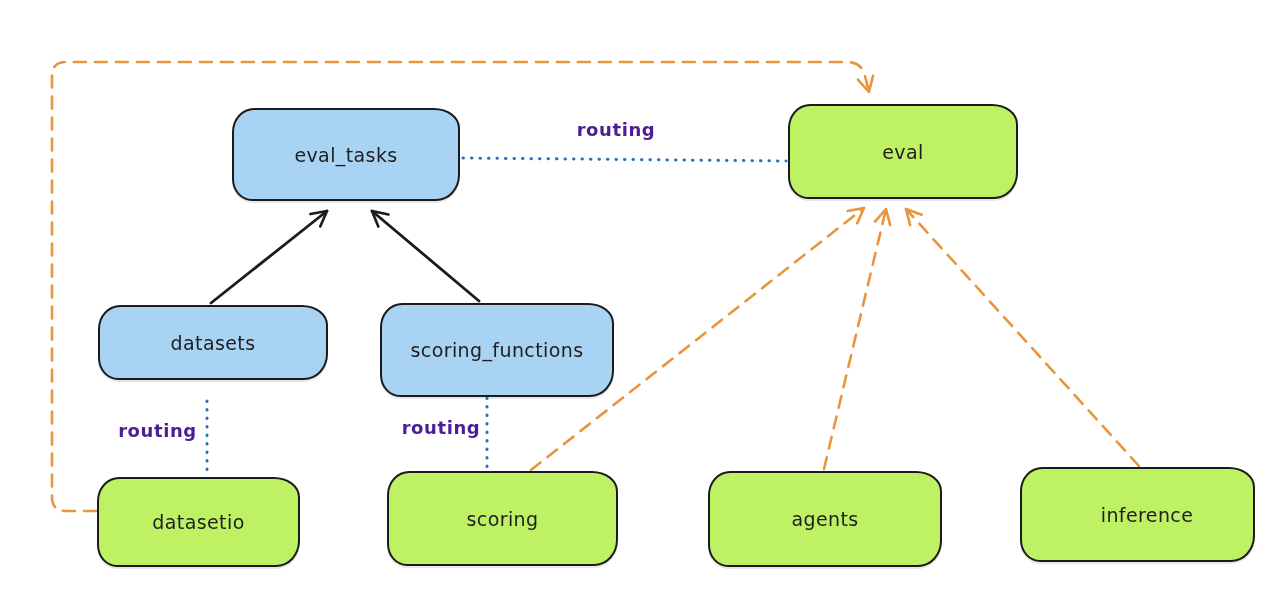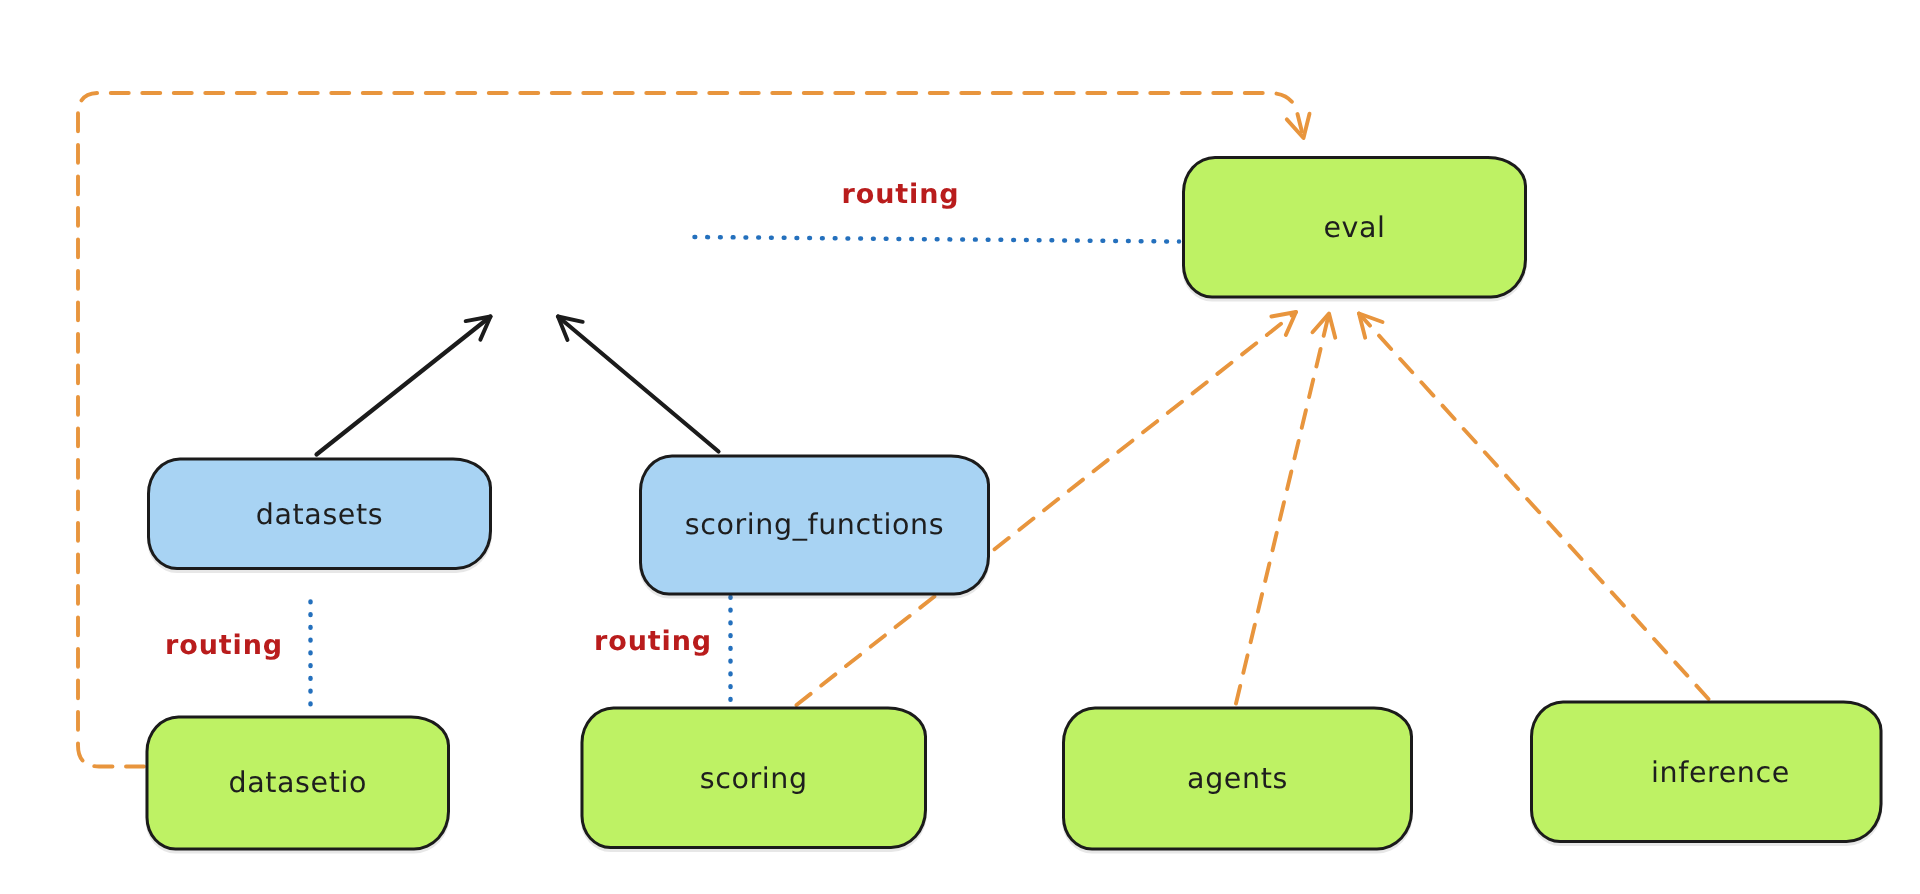--- a/index.html
+++ b/index.html
@@ -31,25 +31,25 @@
     font-size: 19px;
     letter-spacing: 0.4px;
     color: #1e1e1e;
     box-sizing: border-box;
     box-shadow: 0 2px 0 rgba(120,120,120,0.18);
   }
   .node.blue  { background: #a8d3f3; }
   .node.green { background: #bef264; }
   .edge-label {
     position: absolute;
-    color: #b91c1c;
+    color: #4c1d95;
     font-size: 18px;
     font-weight: 600;
     letter-spacing: 0.6px;
-    text-align: left;
+    text-align: center;
   }
 </style>
 </head>
 <body>
 
 <div class="canvas">
 
   <svg class="edges-svg" viewBox="0 0 1280 596">
     <defs>
       <marker id="arrow-black" viewBox="0 0 12 12" refX="10.5" refY="6" markerWidth="7.5" markerHeight="7.5" orient="auto" markerUnits="strokeWidth">
@@ -66,30 +66,33 @@
     <path d="M 463 158 L 786 161" fill="none" stroke="#2470bd" stroke-width="3" stroke-dasharray="0.5 8" stroke-linecap="round"></path>
     <path d="M 207 401 L 207 475" fill="none" stroke="#2470bd" stroke-width="3" stroke-dasharray="0.5 8" stroke-linecap="round"></path>
     <path d="M 487 398 L 487 470" fill="none" stroke="#2470bd" stroke-width="3" stroke-dasharray="0.5 8" stroke-linecap="round"></path>
 
     <path d="M 96 511 L 66 511 Q 52 511 52 497 L 52 76 Q 52 62 66 62 L 846 62 Q 862 62 865 76 L 869 92" fill="none" stroke="#e8953d" stroke-width="2.6" stroke-dasharray="12 9" stroke-linecap="round" marker-end="url(#arrow-orange)"></path>
     <path d="M 531 470 L 864 208" fill="none" stroke="#e8953d" stroke-width="2.6" stroke-dasharray="12 9" stroke-linecap="round" marker-end="url(#arrow-orange)"></path>
     <path d="M 824 469 L 886 209" fill="none" stroke="#e8953d" stroke-width="2.6" stroke-dasharray="12 9" stroke-linecap="round" marker-end="url(#arrow-orange)"></path>
     <path d="M 1139 466 L 906 209" fill="none" stroke="#e8953d" stroke-width="2.6" stroke-dasharray="12 9" stroke-linecap="round" marker-end="url(#arrow-orange)"></path>
   </svg>
 
+  <div class="node blue" style="left:232px; top:108px; width:228px; height:93px;">
+    <span>eval_tasks</span>
+  </div>
 
   <div class="node green" style="left:788px; top:104px; width:230px; height:95px;">
     <span>eval</span>
   </div>
 
   <div class="node blue" style="left:98px; top:305px; width:230px; height:75px;">
     <span>datasets</span>
   </div>
 
-  <div class="node blue" style="left:380px; top:303px; width:234px; height:94px;margin-left:46px;">
+  <div class="node blue" style="left:380px; top:303px; width:234px; height:94px;">
     <span>scoring_functions</span>
   </div>
 
   <div class="node green" style="left:97px; top:477px; width:203px; height:90px;">
     <span>datasetio</span>
   </div>
 
   <div class="node green" style="left:387px; top:471px; width:231px; height:95px;">
     <span>scoring</span>
   </div>

